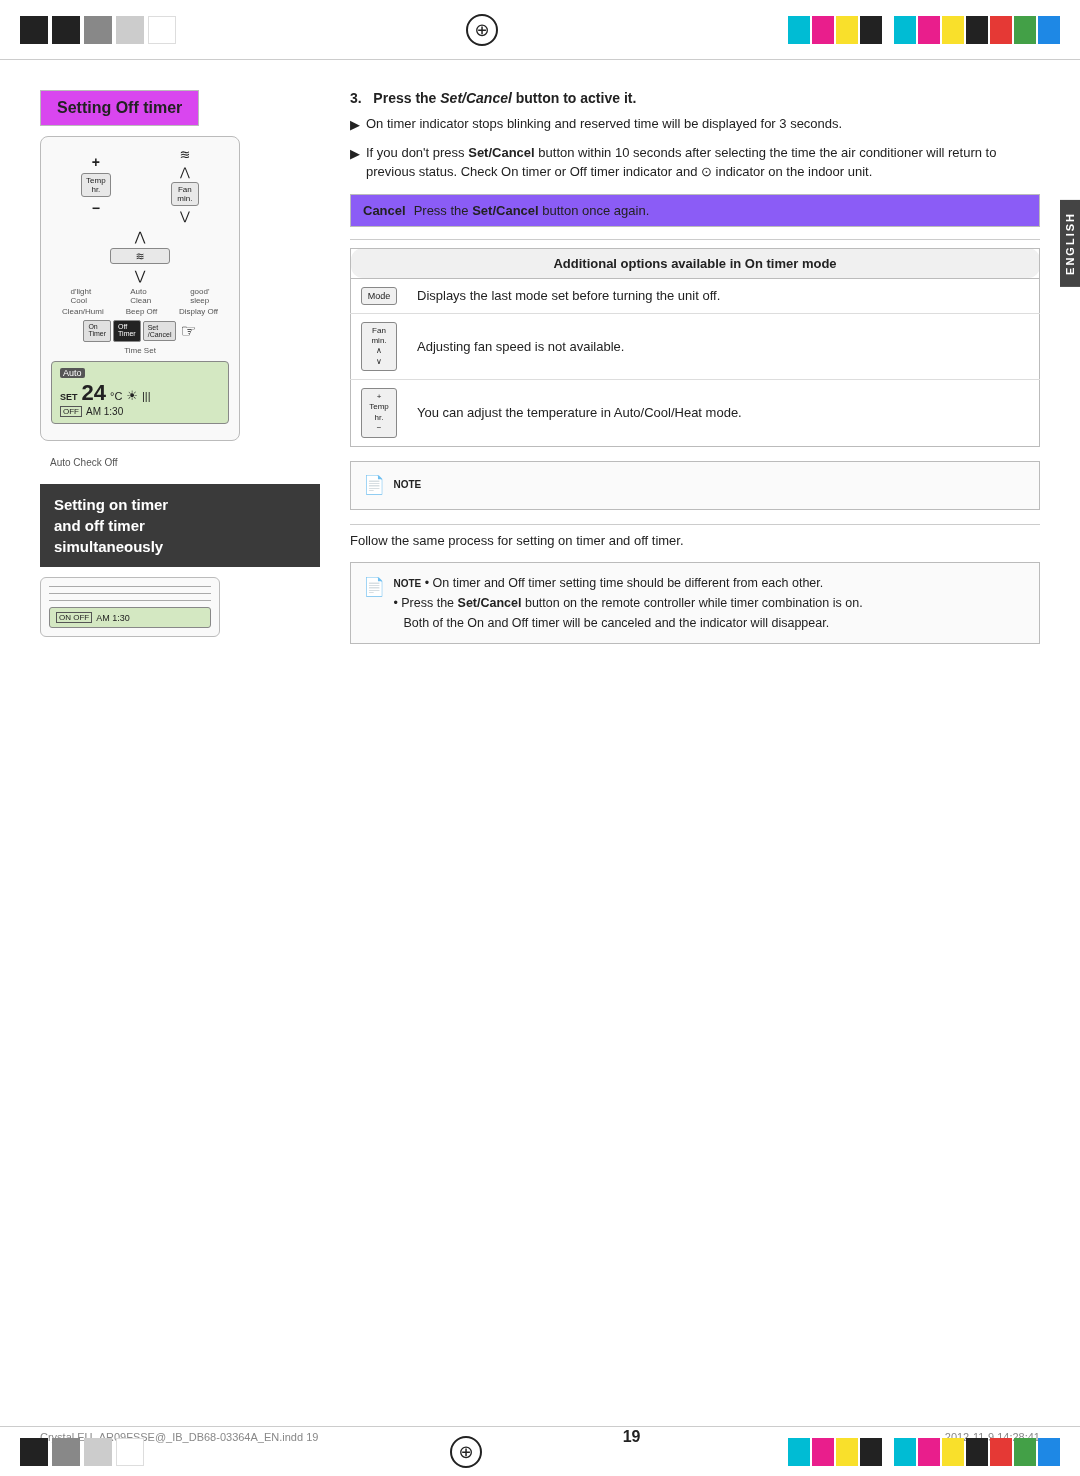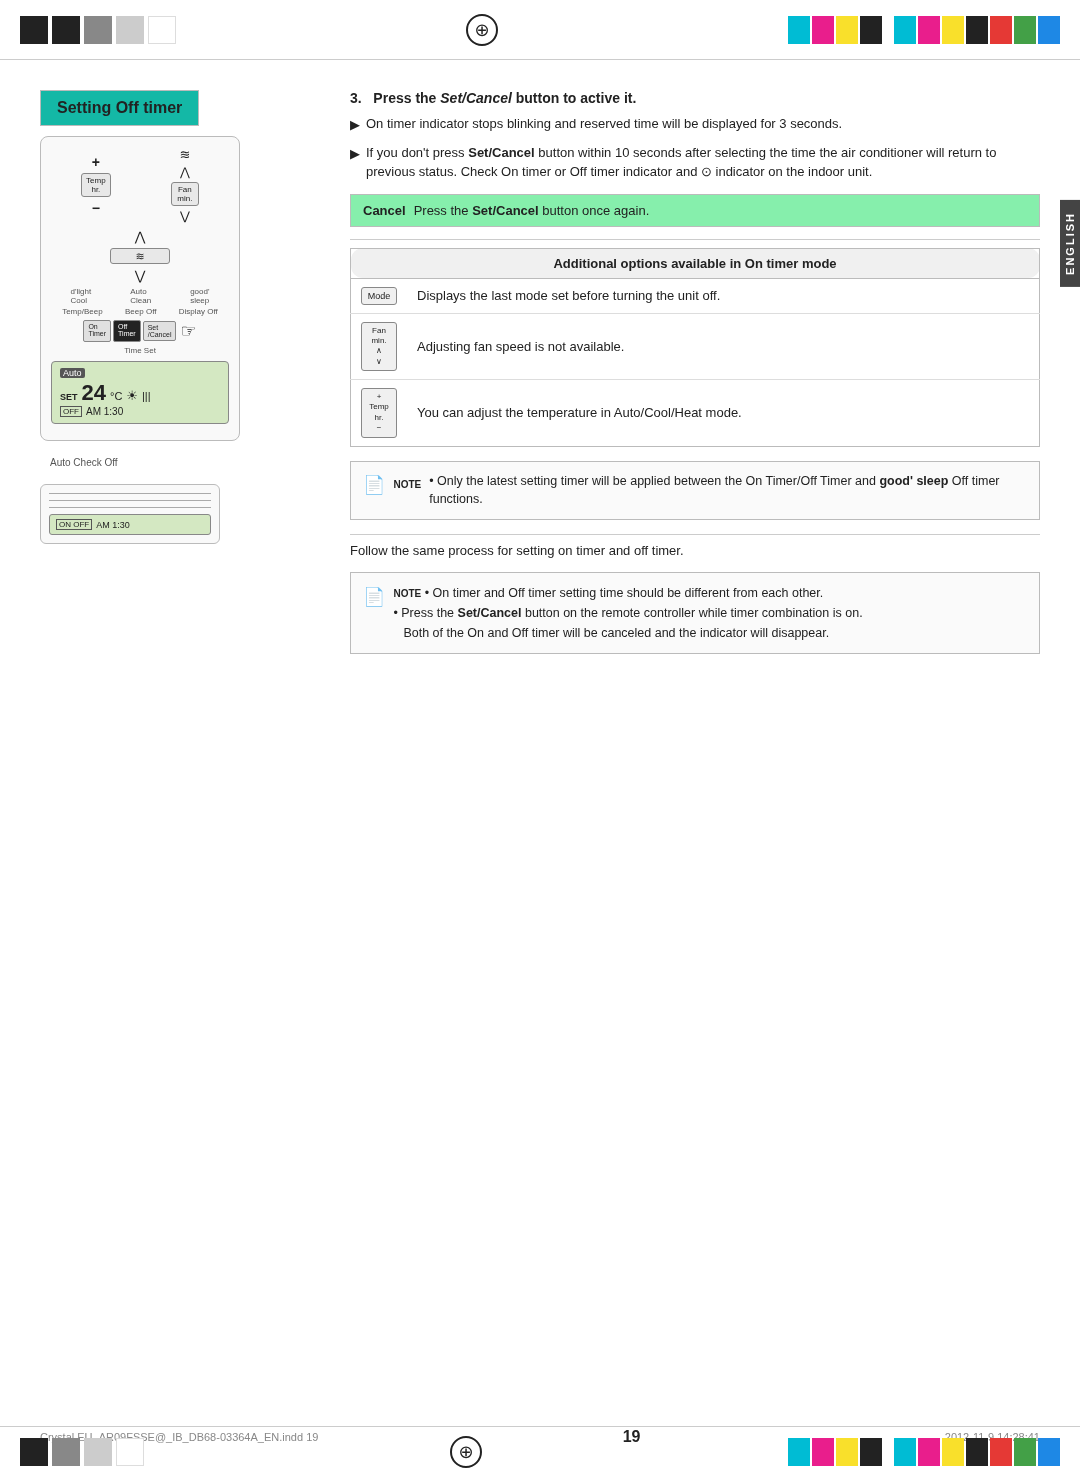--- a/index.html
+++ b/index.html
@@ -79,21 +79,21 @@
       flex-shrink: 0;
     }
 
     
     .right-col {
       flex: 1;
     }
 
     
     .section-title {
-      background: #14b8a6;
+      background: #d946ef;
       border: 1px solid #bbb;
       padding: 8px 16px;
       font-size: 16px;
       font-weight: bold;
       margin-bottom: 10px;
       display: inline-block;
     }
 
     
     .remote-container {
@@ -243,21 +243,21 @@
     .bullet-arrow {
       font-size: 13px;
       flex-shrink: 0;
       margin-top: 1px;
     }
 
     
     .cancel-bar {
       border: 1px solid #bbb;
       padding: 8px 12px;
-      background: #86efac;
+      background: #8b5cf6;
       font-size: 13px;
       margin: 12px 0;
       display: flex;
       gap: 8px;
     }
     .cancel-label {
       font-weight: bold;
     }
 
     
@@ -464,21 +464,21 @@
       <div style="display:flex; justify-content:center; margin-bottom:4px;">
         <div style="font-size:13px;">⋁</div>
       </div>
 
       <div class="remote-label-row">
         <span>d'light<br>Cool</span>
         <span>Auto<br>Clean</span>
         <span>good'<br>sleep</span>
       </div>
       <div class="remote-label-row" style="margin-bottom:4px;">
-        <span>Temp/Beep</span>
+        <span>Clean/Humi</span>
         <span>Beep Off</span>
         <span>Display Off</span>
       </div>
 
       <div class="remote-timer-row">
         <div class="remote-timer-btn">On<br>Timer</div>
         <div class="remote-timer-btn active">Off<br>Timer</div>
         <div style="display:flex; align-items:center;">
           <div class="remote-timer-btn" style="font-size:7px;">Set<br>/Cancel</div>
           <span class="hand-icon">☞</span>
@@ -501,20 +501,25 @@
           <span class="off-badge">OFF</span>
           <span>AM 1:30</span>
         </div>
       </div>
     </div>
 
     
     <div style="font-size:10px; color:#555; margin-bottom:16px; margin-left:10px;">Auto Check Off</div>
 
     
+    <div class="section-title-alt">
+      <span style="white-space:pre-line;">Setting on timer
+and off timer
+simultaneously</span>
+    </div>
 
     
     <div class="mini-remote">
       <div class="mini-remote-lines">
         <div class="mini-line"></div>
         <div class="mini-line"></div>
         <div class="mini-line"></div>
       </div>
       <div class="mini-display">
         <span class="on-off-badge">ON OFF</span>
@@ -573,23 +578,20 @@
           <div class="icon-box" style="font-size:8px; line-height:1.3;">+<br>Temp<br>hr.<br>−</div>
         </td>
         <td>You can adjust the temperature in Auto/Cool/Heat mode.</td>
       </tr>
     </tbody>
       </table>
 
     <div class="note-box">
       <span class="note-icon">📄</span>
       <span class="note-label">NOTE</span>
-      <span>
-        • Only the latest setting timer will be applied between the On Timer/Off Timer and <span class="bold">good' sleep</span> Off timer functions.
-      </span>
     </div>
 
     <div class="divider-line"></div>
 
     <div class="follow-text">Follow the same process for setting on timer and off timer.</div>
 
     <div class="bottom-note">
       <span class="note-icon">📄</span>
       <div>
         <span class="note-label">NOTE</span>

